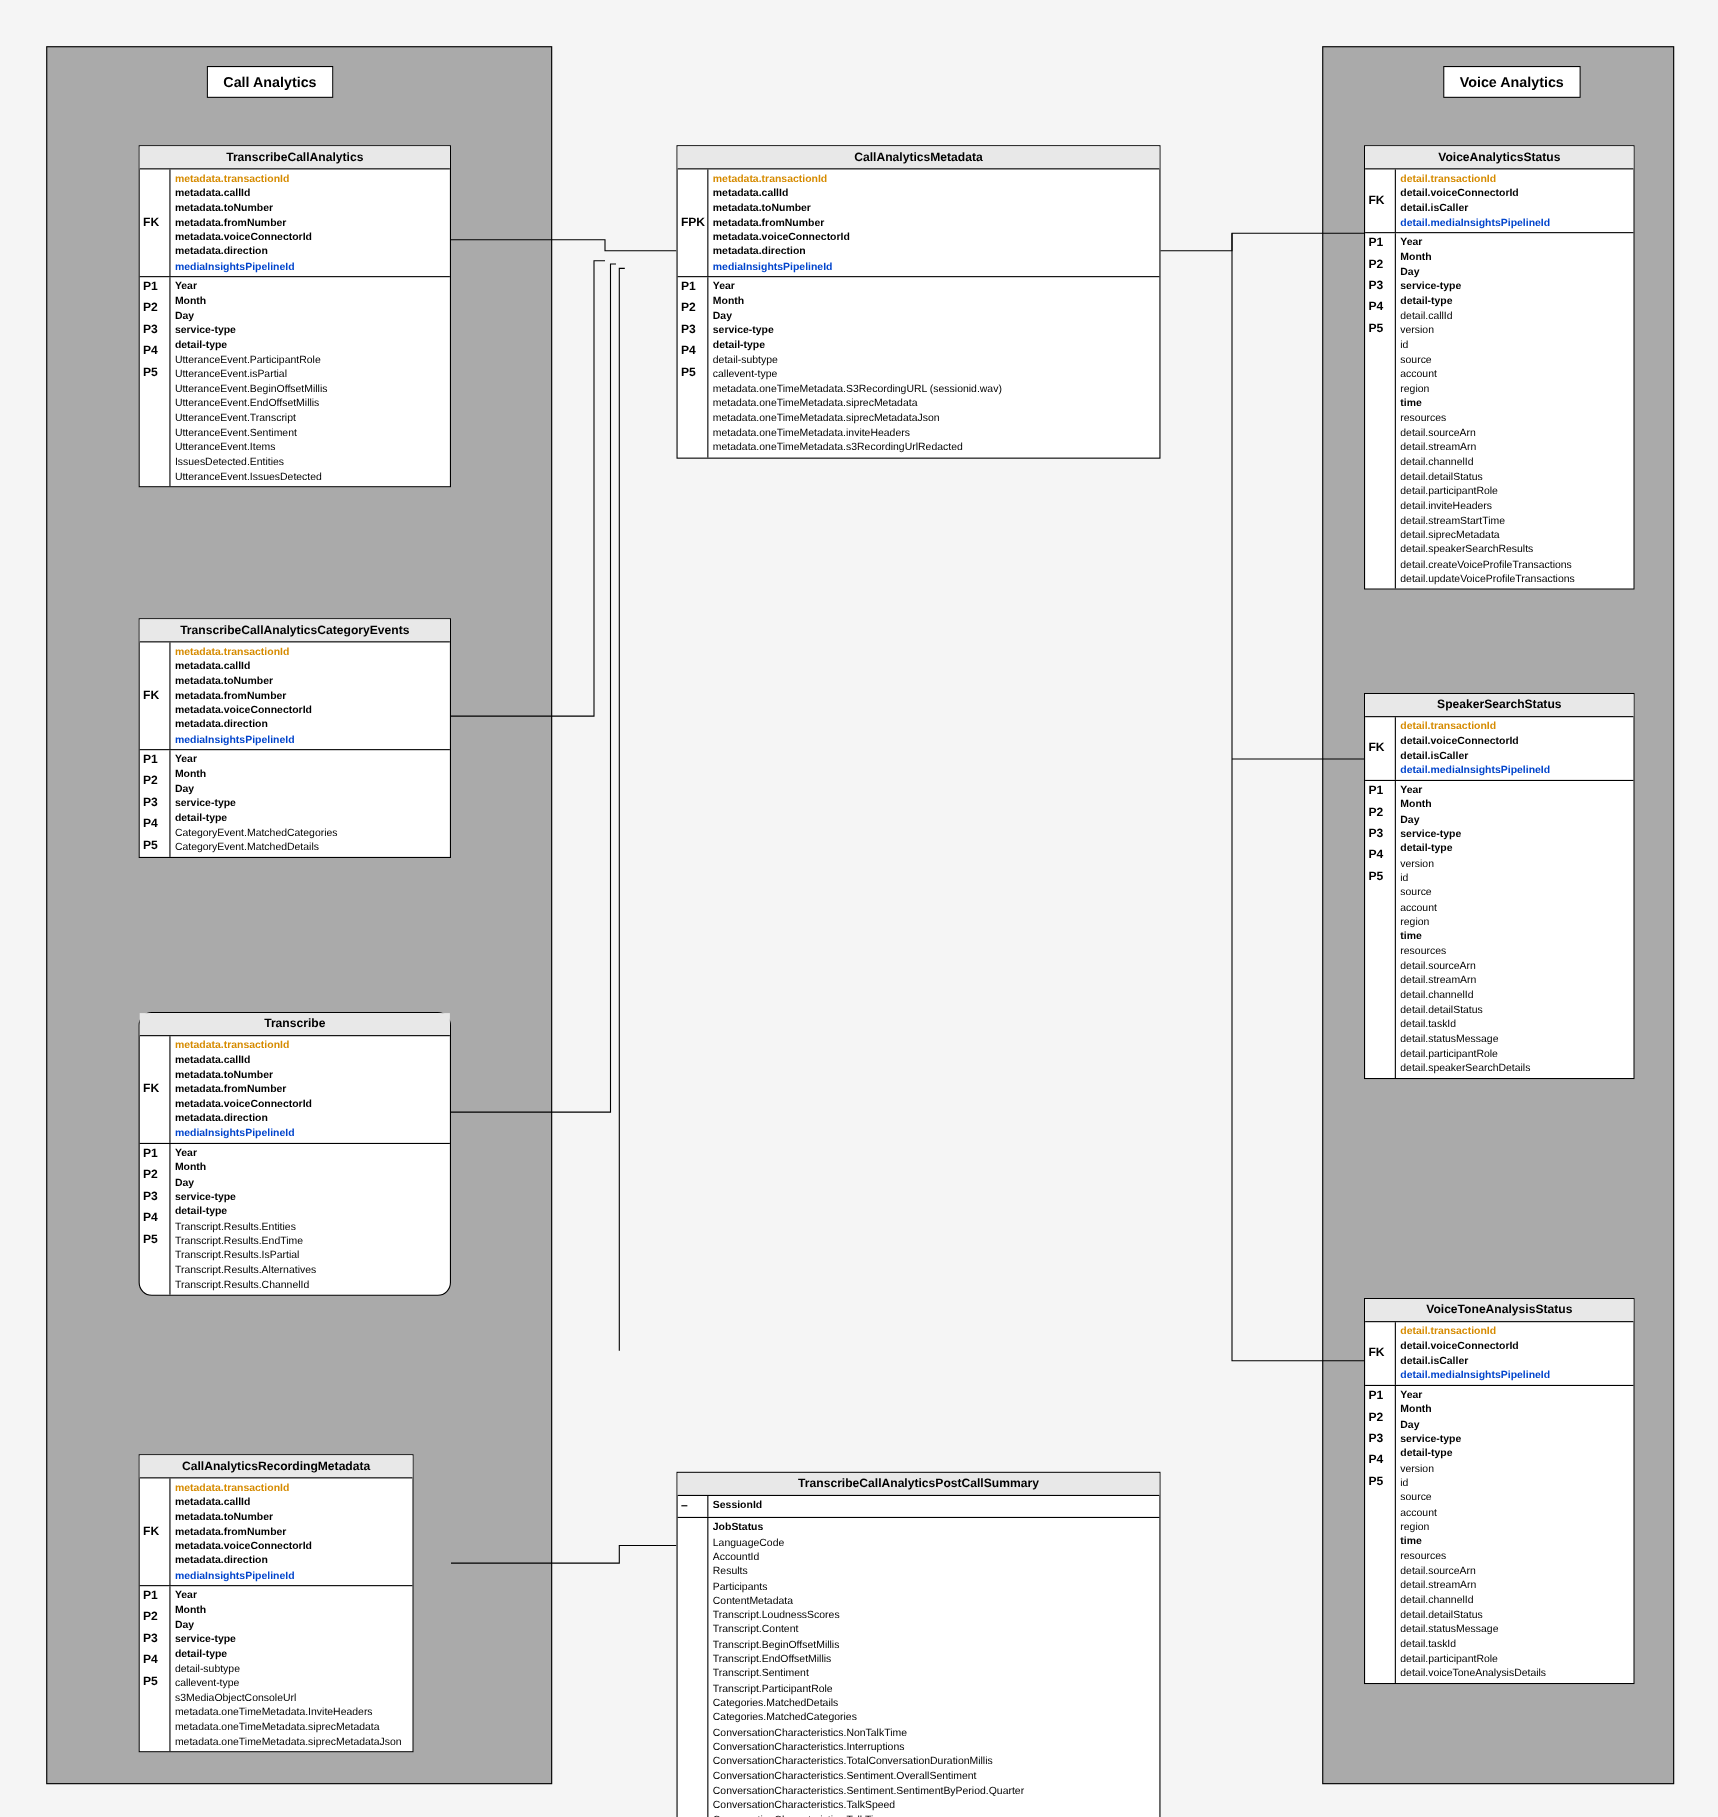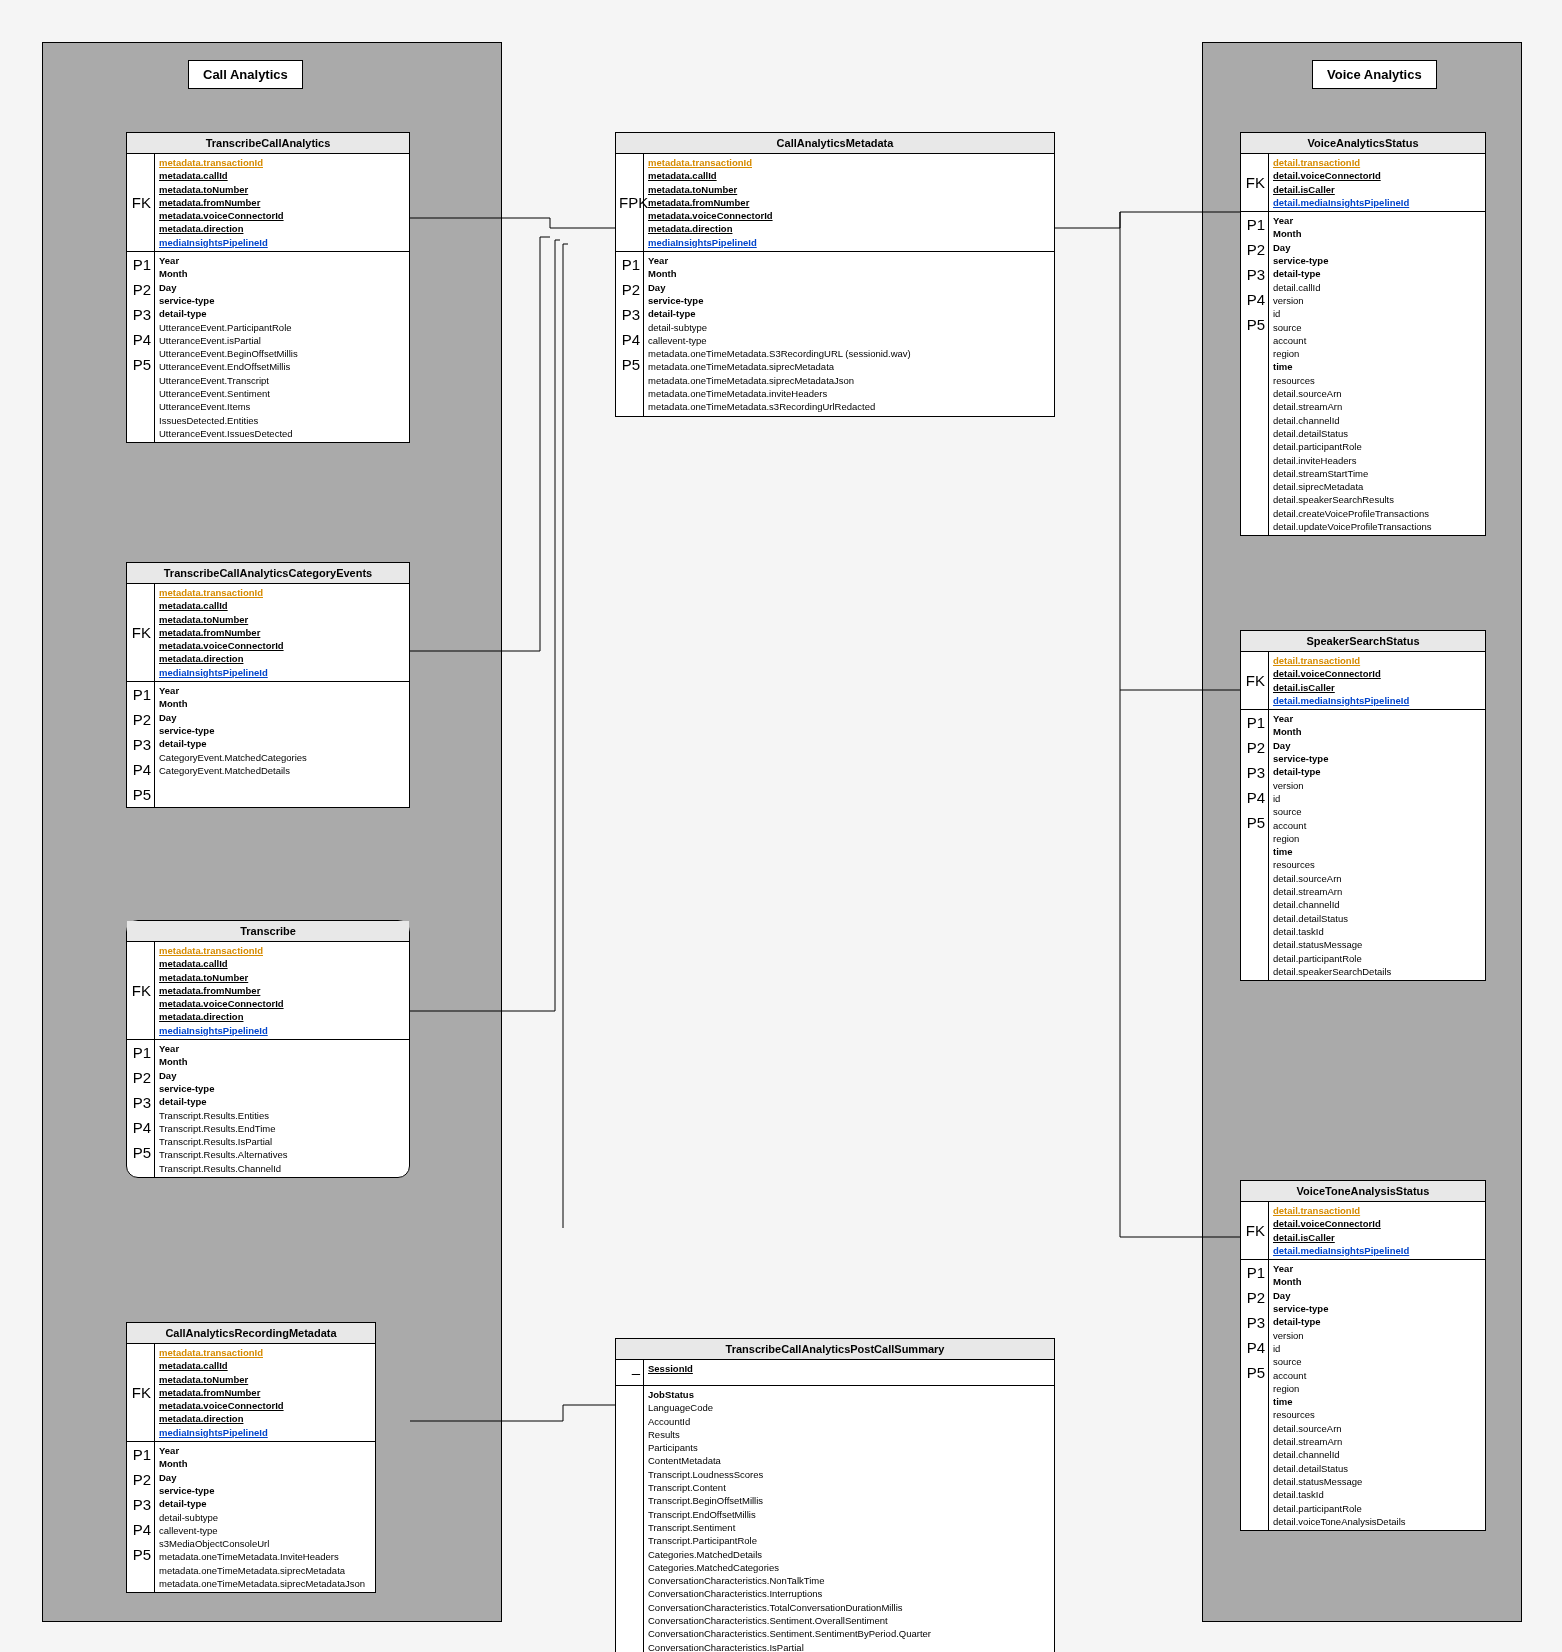--- a/index.html
+++ b/index.html
@@ -48,38 +48,38 @@
   }
   .section:last-child { border-bottom: none; }
   .key-col {
     width: 28px;
     border-right: 1px solid #000;
     box-sizing: border-box;
     display: flex;
     flex-direction: column;
   }
   .key-cell {
-    font-size: 15px;
+    font-size: 11px;
     padding: 2px 3px;
-    text-align: right;
+    text-align: left;
     line-height: 1.4;
+    font-weight: bold;
   }
   .field-col {
     flex: 1;
     padding: 2px 4px;
     box-sizing: border-box;
   }
   .field {
     font-size: 9.5px;
     line-height: 1.4;
     white-space: nowrap;
   }
   .fk-field {
     font-weight: bold;
-    text-decoration: underline;
   }
   .txid { color: #d68b00; }
   .pipe { color: #0044cc; }
   .bold { font-weight: bold; }
   svg.connectors {
     position: absolute;
     top: 0; left: 0;
     pointer-events: none;
   }
 </style>
@@ -332,21 +332,21 @@
           <div class="field">Transcript.EndOffsetMillis</div>
           <div class="field">Transcript.Sentiment</div>
           <div class="field">Transcript.ParticipantRole</div>
           <div class="field">Categories.MatchedDetails</div>
           <div class="field">Categories.MatchedCategories</div>
           <div class="field">ConversationCharacteristics.NonTalkTime</div>
           <div class="field">ConversationCharacteristics.Interruptions</div>
           <div class="field">ConversationCharacteristics.TotalConversationDurationMillis</div>
           <div class="field">ConversationCharacteristics.Sentiment.OverallSentiment</div>
           <div class="field">ConversationCharacteristics.Sentiment.SentimentByPeriod.Quarter</div>
-          <div class="field">ConversationCharacteristics.IsPartial</div>
+          <div class="field">ConversationCharacteristics.TalkSpeed</div>
           <div class="field">ConversationCharacteristics.TalkTime</div>
         </div>
     </div>
   </div>
 
   <div class="entity" style="left:1240px; top:132px; width:246px;">
     <div class="entity-title">VoiceAnalyticsStatus</div>
     <div class="section">
         <div class="key-col">
           <div class="key-cell" style="margin:auto 0;">FK</div>

